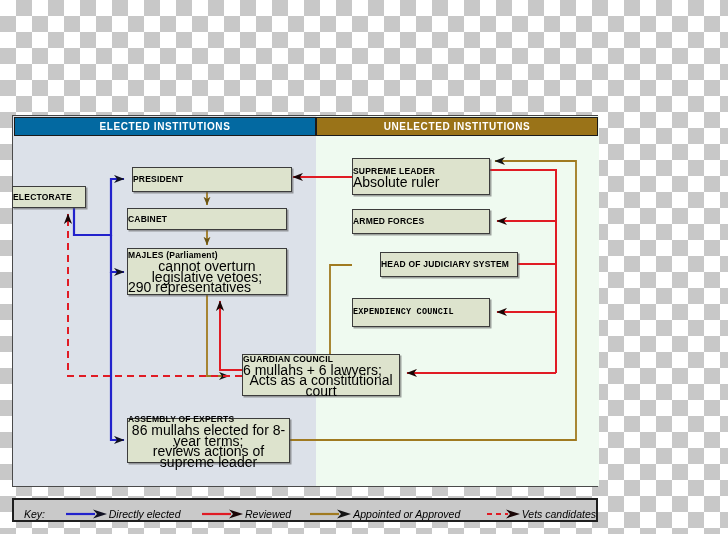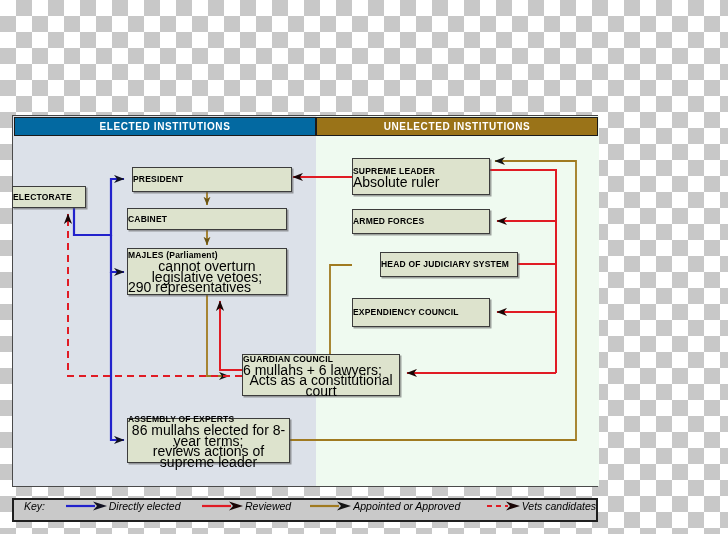--- a/index.html
+++ b/index.html
@@ -71,32 +71,32 @@
   #box-electorate .t1{font-size:8.5px;}
   #box-president{left:132px;top:167px;width:160px;height:25px;}
   #box-cabinet{left:127px;top:208px;width:160px;height:22px;}
   #box-majles{left:127px;top:248px;width:160px;height:47px;}
   #box-guardian{left:242px;top:354px;width:158px;height:42px;}
   #box-assembly{left:127px;top:418px;width:163px;height:45px;}
 
   #box-supreme{left:352px;top:158px;width:138px;height:37px;}
   #box-armed{left:352px;top:209px;width:138px;height:25px;}
   #box-judiciary{left:352px;top:252px;width:138px;height:25px;margin-left:28px;}
-  #box-expediency{left:352px;top:298px;width:138px;height:29px;}
+  #box-expediency{left:352px;top:298px;width:138px;height:29px;font-family:Liberation Mono, monospace;}
 
   
   #wires{position:absolute;left:0;top:0;width:728px;height:534px;pointer-events:none;z-index:4;}
 
   
   #legend{
     position:absolute;left:12px;top:498px;width:586px;height:24px;
     background:#c9c9c9;
     border:2px solid #1f1f1f;
     box-sizing:border-box;
-    display:flex;align-items:flex-start;
+    display:flex;align-items:flex-end;
   }
   #legend .kw{
     font-size:10.5px;font-style:italic;color:#000;
     margin-left:10px;margin-right:4px;white-space:nowrap;
   }
   .legitem{display:flex;align-items:center;white-space:nowrap;}
   .legitem .lbl{font-size:10.5px;font-style:italic;color:#000;}
   .legitem svg{display:block;}
   #leg-gap1{width:26px;}
   #leg-gap2{width:34px;}

